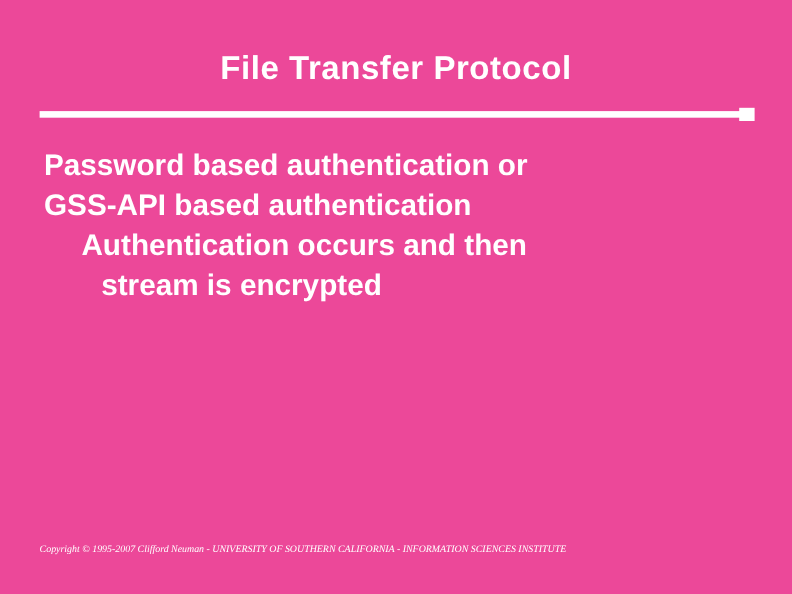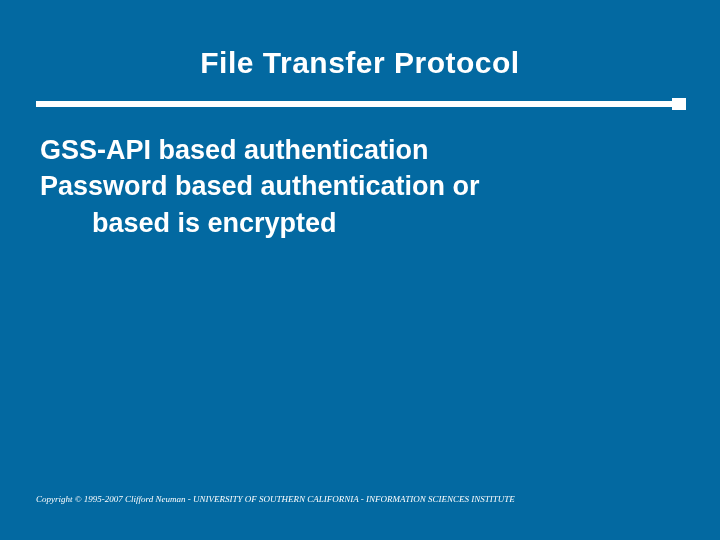--- a/index.html
+++ b/index.html
@@ -1,20 +1,20 @@
 <!DOCTYPE html>
 <html><head>
 <meta charset="utf-8">
 <style>
   * { margin: 0; padding: 0; box-sizing: border-box; }
   html, body { width: 720px; height: 540px; background: #000; overflow: hidden; }
   .slide {
     width: 720px;
     height: 540px;
-    background: #0369a1;
+    background: #ec4899;
     color: #fff;
     position: relative;
     font-family: Arial, Helvetica, sans-serif;
   }
   .title {
     text-align: center;
     font-family: "Arial Black", Arial, sans-serif;
     font-weight: 900;
     font-size: 30px;
     padding-top: 46px;
@@ -66,19 +66,20 @@
 
 <div class="slide">
   <div class="title">File Transfer Protocol</div>
 
   <div class="rule-wrap">
     <div class="rule-line"></div>
     <div class="rule-box"></div>
   </div>
 
   <div class="body">
+    <div class="lvl0">Password based authentication or</div>
     <div class="lvl0">GSS-API based authentication</div>
-    <div class="lvl0">Password based authentication or</div>
-    <div class="lvl2">based is encrypted</div>
+    <div class="lvl1">Authentication occurs and then</div>
+    <div class="lvl2">stream is encrypted</div>
   </div>
 
   <div class="footer">Copyright © 1995-2007 Clifford Neuman - UNIVERSITY OF SOUTHERN CALIFORNIA - INFORMATION SCIENCES INSTITUTE</div>
 </div>
 
 </body></html>

